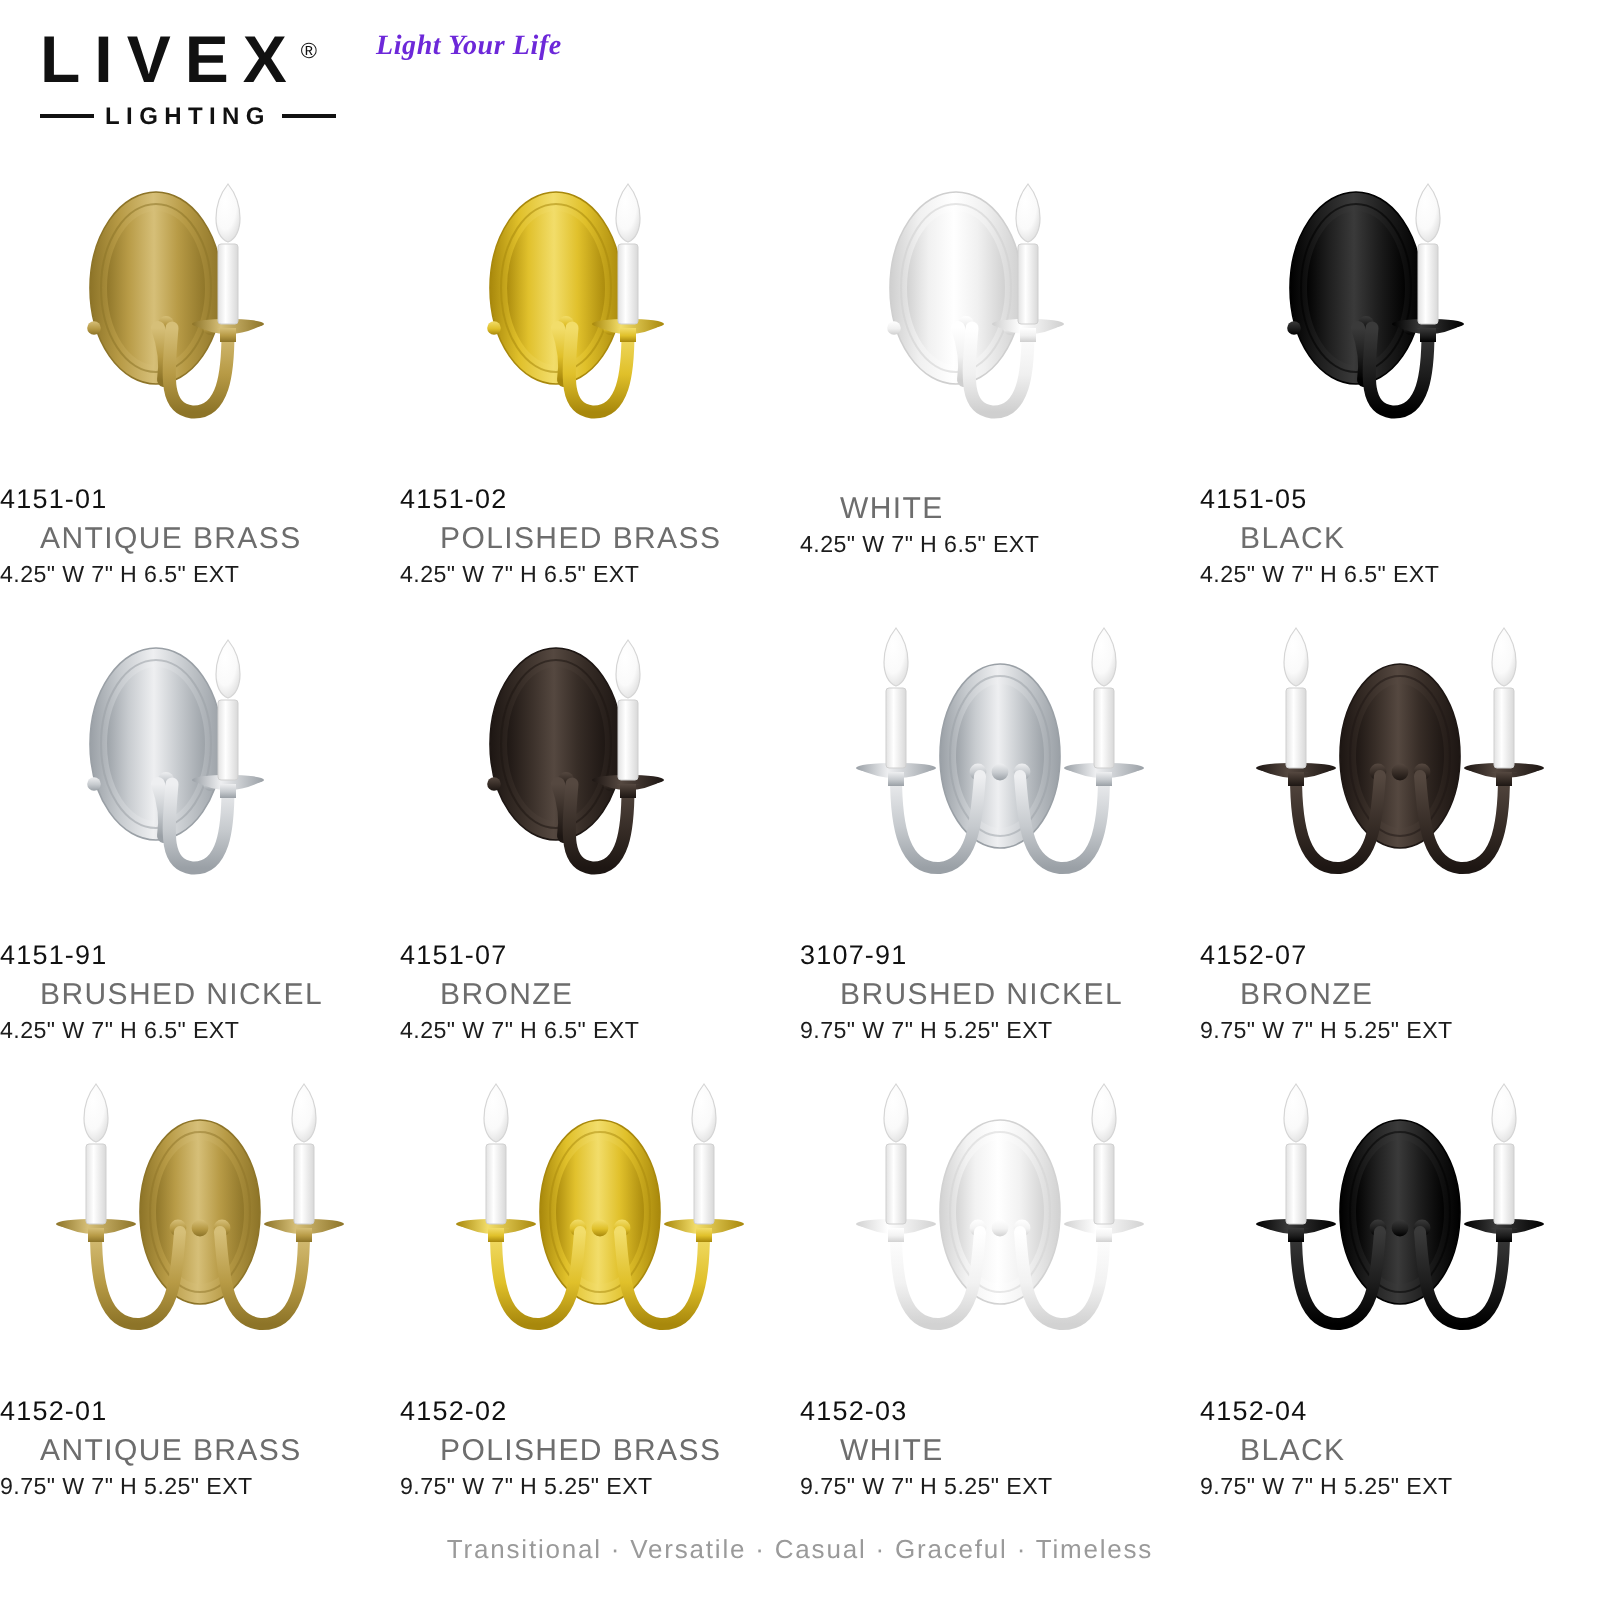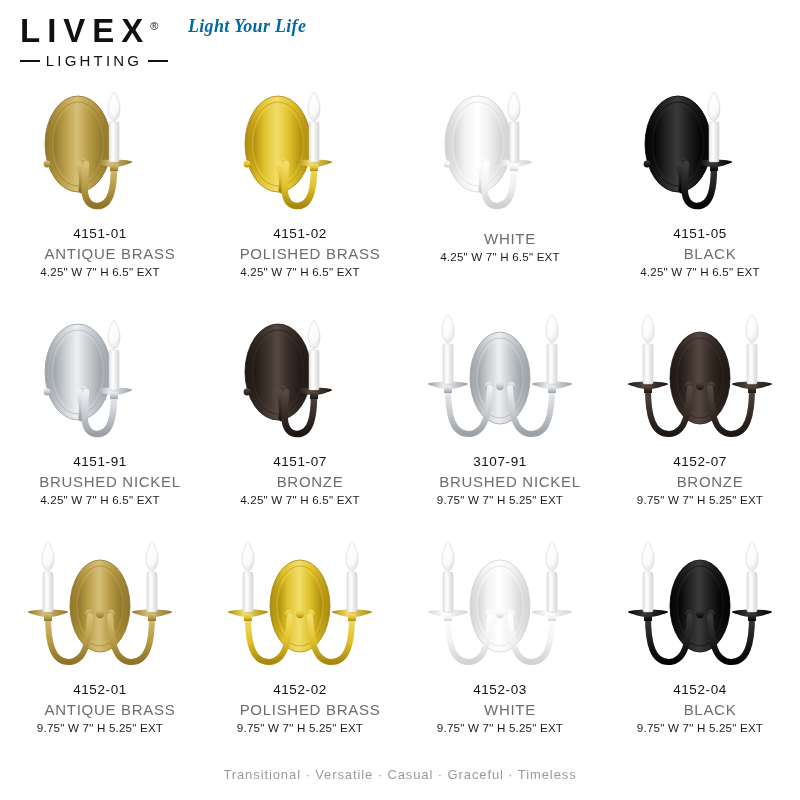--- a/index.html
+++ b/index.html
@@ -22,27 +22,27 @@
     color: #111; line-height: 36px; font-family: "Liberation Sans", sans-serif;
   }
   .brand-reg {
     font-size: 11px; vertical-align: super; letter-spacing: 0; font-weight: 400;
   }
   .brand-sub-row {
     display: flex; align-items: center; gap: 6px; margin-top: 3px; width: 148px;
   }
   .brand-rule { flex: 1; height: 2px; background: #111; }
   .brand-sub {
-    font-size: 15px; font-weight: 400; letter-spacing: 3.2px; color: #111;
+    font-size: 12px; font-weight: 700; letter-spacing: 3.2px; color: #111;
   }
   .tagline-script {
     position: absolute; left: 188px; top: 16px;
     font-family: "Liberation Serif", serif;
     font-style: italic; font-weight: 700;
-    font-size: 18px; color: #0369a1; letter-spacing: 0.3px;
+    font-size: 14px; color: #6d28d9; letter-spacing: 0.3px;
   }
   .collection-title {
     position: absolute; right: 18px; top: 14px;
     font-size: 26.5px; letter-spacing: 2.4px; color: #161616;
     font-weight: 400; font-family: "Liberation Sans", sans-serif;
   }
 
   
   .grid {
     position: absolute; top: 72px; left: 0;
@@ -50,21 +50,21 @@
     display: grid;
     grid-template-columns: repeat(4, 200px);
     grid-template-rows: repeat(3, 228px);
   }
   .cell { position: relative; display: flex; flex-direction: column; align-items: center; }
   .fixture-wrap {
     height: 152px; width: 200px;
     display: flex; align-items: flex-end; justify-content: center;
     padding-bottom: 2px;
   }
-  .labels { text-align: center; width: 200px; margin-top: 2px; }
+  .labels { width: 200px; margin-top: 18px; }
   .sku {
     font-size: 13.5px; color: #111; letter-spacing: 0.6px;
     font-weight: 400; font-family: "Liberation Sans", sans-serif;
   }
   .finish {
     font-size: 15px; color: #6d6d6d; letter-spacing: 0.7px; margin-top: 4px; padding-left: 20px;
   }
   .dims {
     font-size: 11.6px; color: #1c1c1c; letter-spacing: 0.2px; margin-top: 3px;
   }

